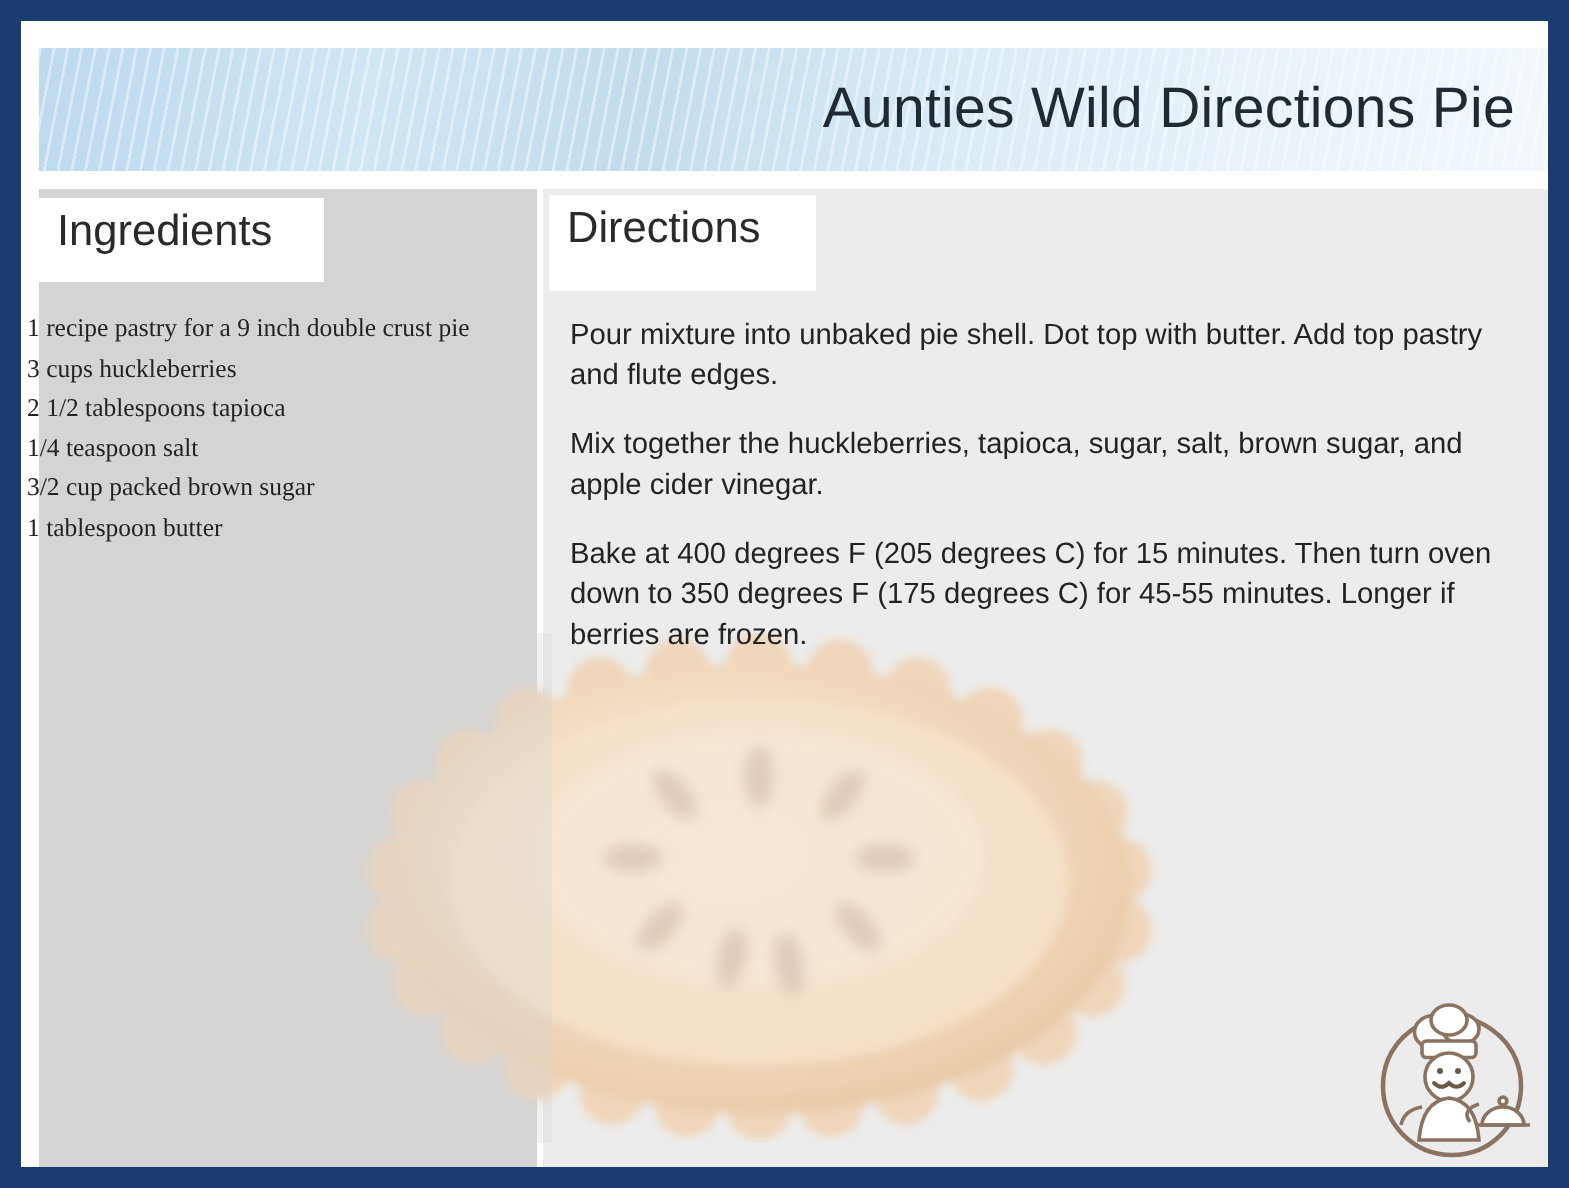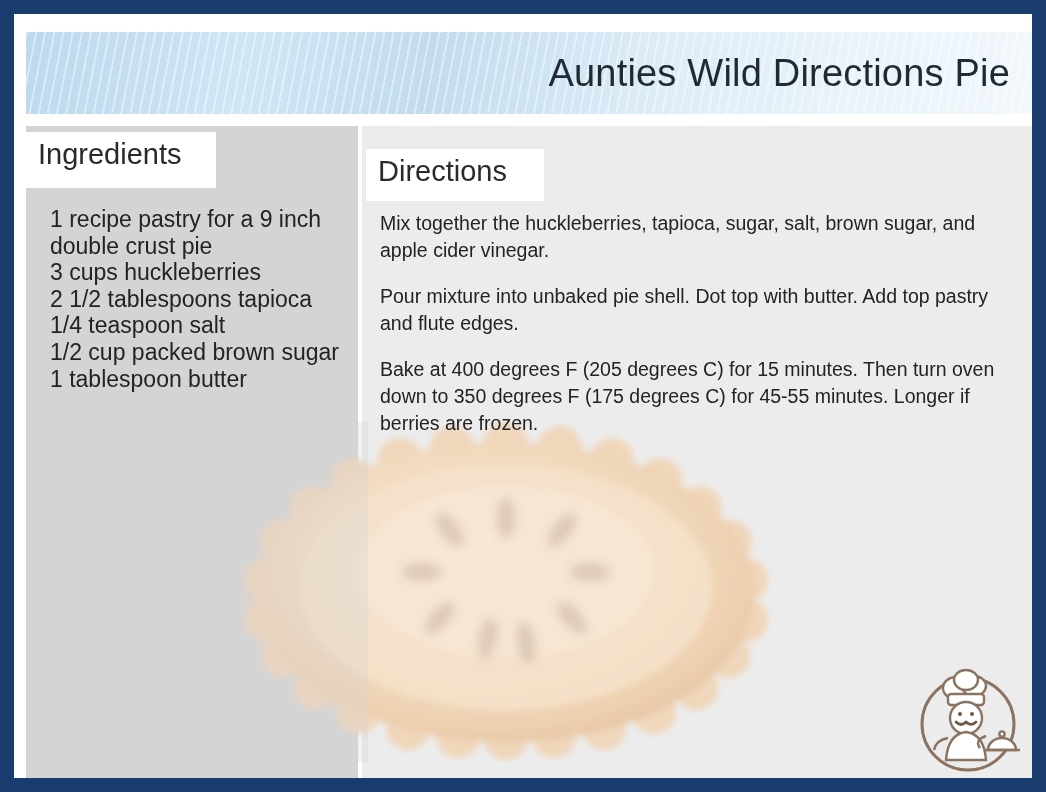--- a/index.html
+++ b/index.html
@@ -83,33 +83,34 @@
     white-space: nowrap;
   }
   #ingredients-head {
     left: 12px;
     top: 118px;
     width: 190px;
     height: 56px;
   }
   #directions-head {
     left: 352px;
-    top: 135px;
+    top: 116px;
     width: 178px;
-    height: 52px;
+    height: 64px;
   }
 
   #ingredients-list {
     position: absolute;
-    left: 36px;
+    left: 4px;
     top: 192px;
     width: 332px;
-    font-size: 23px;
+    font-size: 17px;
     line-height: 26.6px;
     color: #232323;
+    font-family: Liberation Serif, serif;
   }
   #ingredients-list div { white-space: normal; }
 
   #directions-body {
     position: absolute;
     left: 366px;
     top: 196px;
     width: 628px;
     font-size: 19.5px;
     line-height: 26.6px;
@@ -234,27 +235,27 @@
   </div>
 
   <div id="ingredients-head" class="section-head">Ingredients</div>
   <div id="directions-head" class="section-head">Directions</div>
 
   <div id="ingredients-list">
     <div>1 recipe pastry for a 9 inch double crust pie</div>
     <div>3 cups huckleberries</div>
     <div>2 1/2 tablespoons tapioca</div>
     <div>1/4 teaspoon salt</div>
-    <div>1/2 cup packed brown sugar</div>
+    <div>3/2 cup packed brown sugar</div>
     <div>1 tablespoon butter</div>
   </div>
 
   <div id="directions-body">
+    <p>Pour mixture into unbaked pie shell. Dot top with butter. Add top pastry and flute edges.</p>
     <p>Mix together the huckleberries, tapioca, sugar, salt, brown sugar, and apple cider vinegar.</p>
-    <p>Pour mixture into unbaked pie shell. Dot top with butter. Add top pastry and flute edges.</p>
     <p>Bake at 400 degrees F (205 degrees C) for 15 minutes. Then turn oven down to 350 degrees F (175 degrees C) for 45-55 minutes. Longer if berries are frozen.</p>
   </div>
 
   <svg id="chef-logo" viewBox="0 0 112 112" xmlns="http://www.w3.org/2000/svg">
     <circle cx="56" cy="60" r="46" fill="none" stroke="#8a7360" stroke-width="3"></circle>
 
     <g fill="#ffffff" stroke="#8a7360" stroke-width="2.4">
       <ellipse cx="44" cy="24" rx="13" ry="11"></ellipse>
       <ellipse cx="62" cy="22" rx="12" ry="10"></ellipse>
       <ellipse cx="54" cy="16" rx="12" ry="10"></ellipse>

